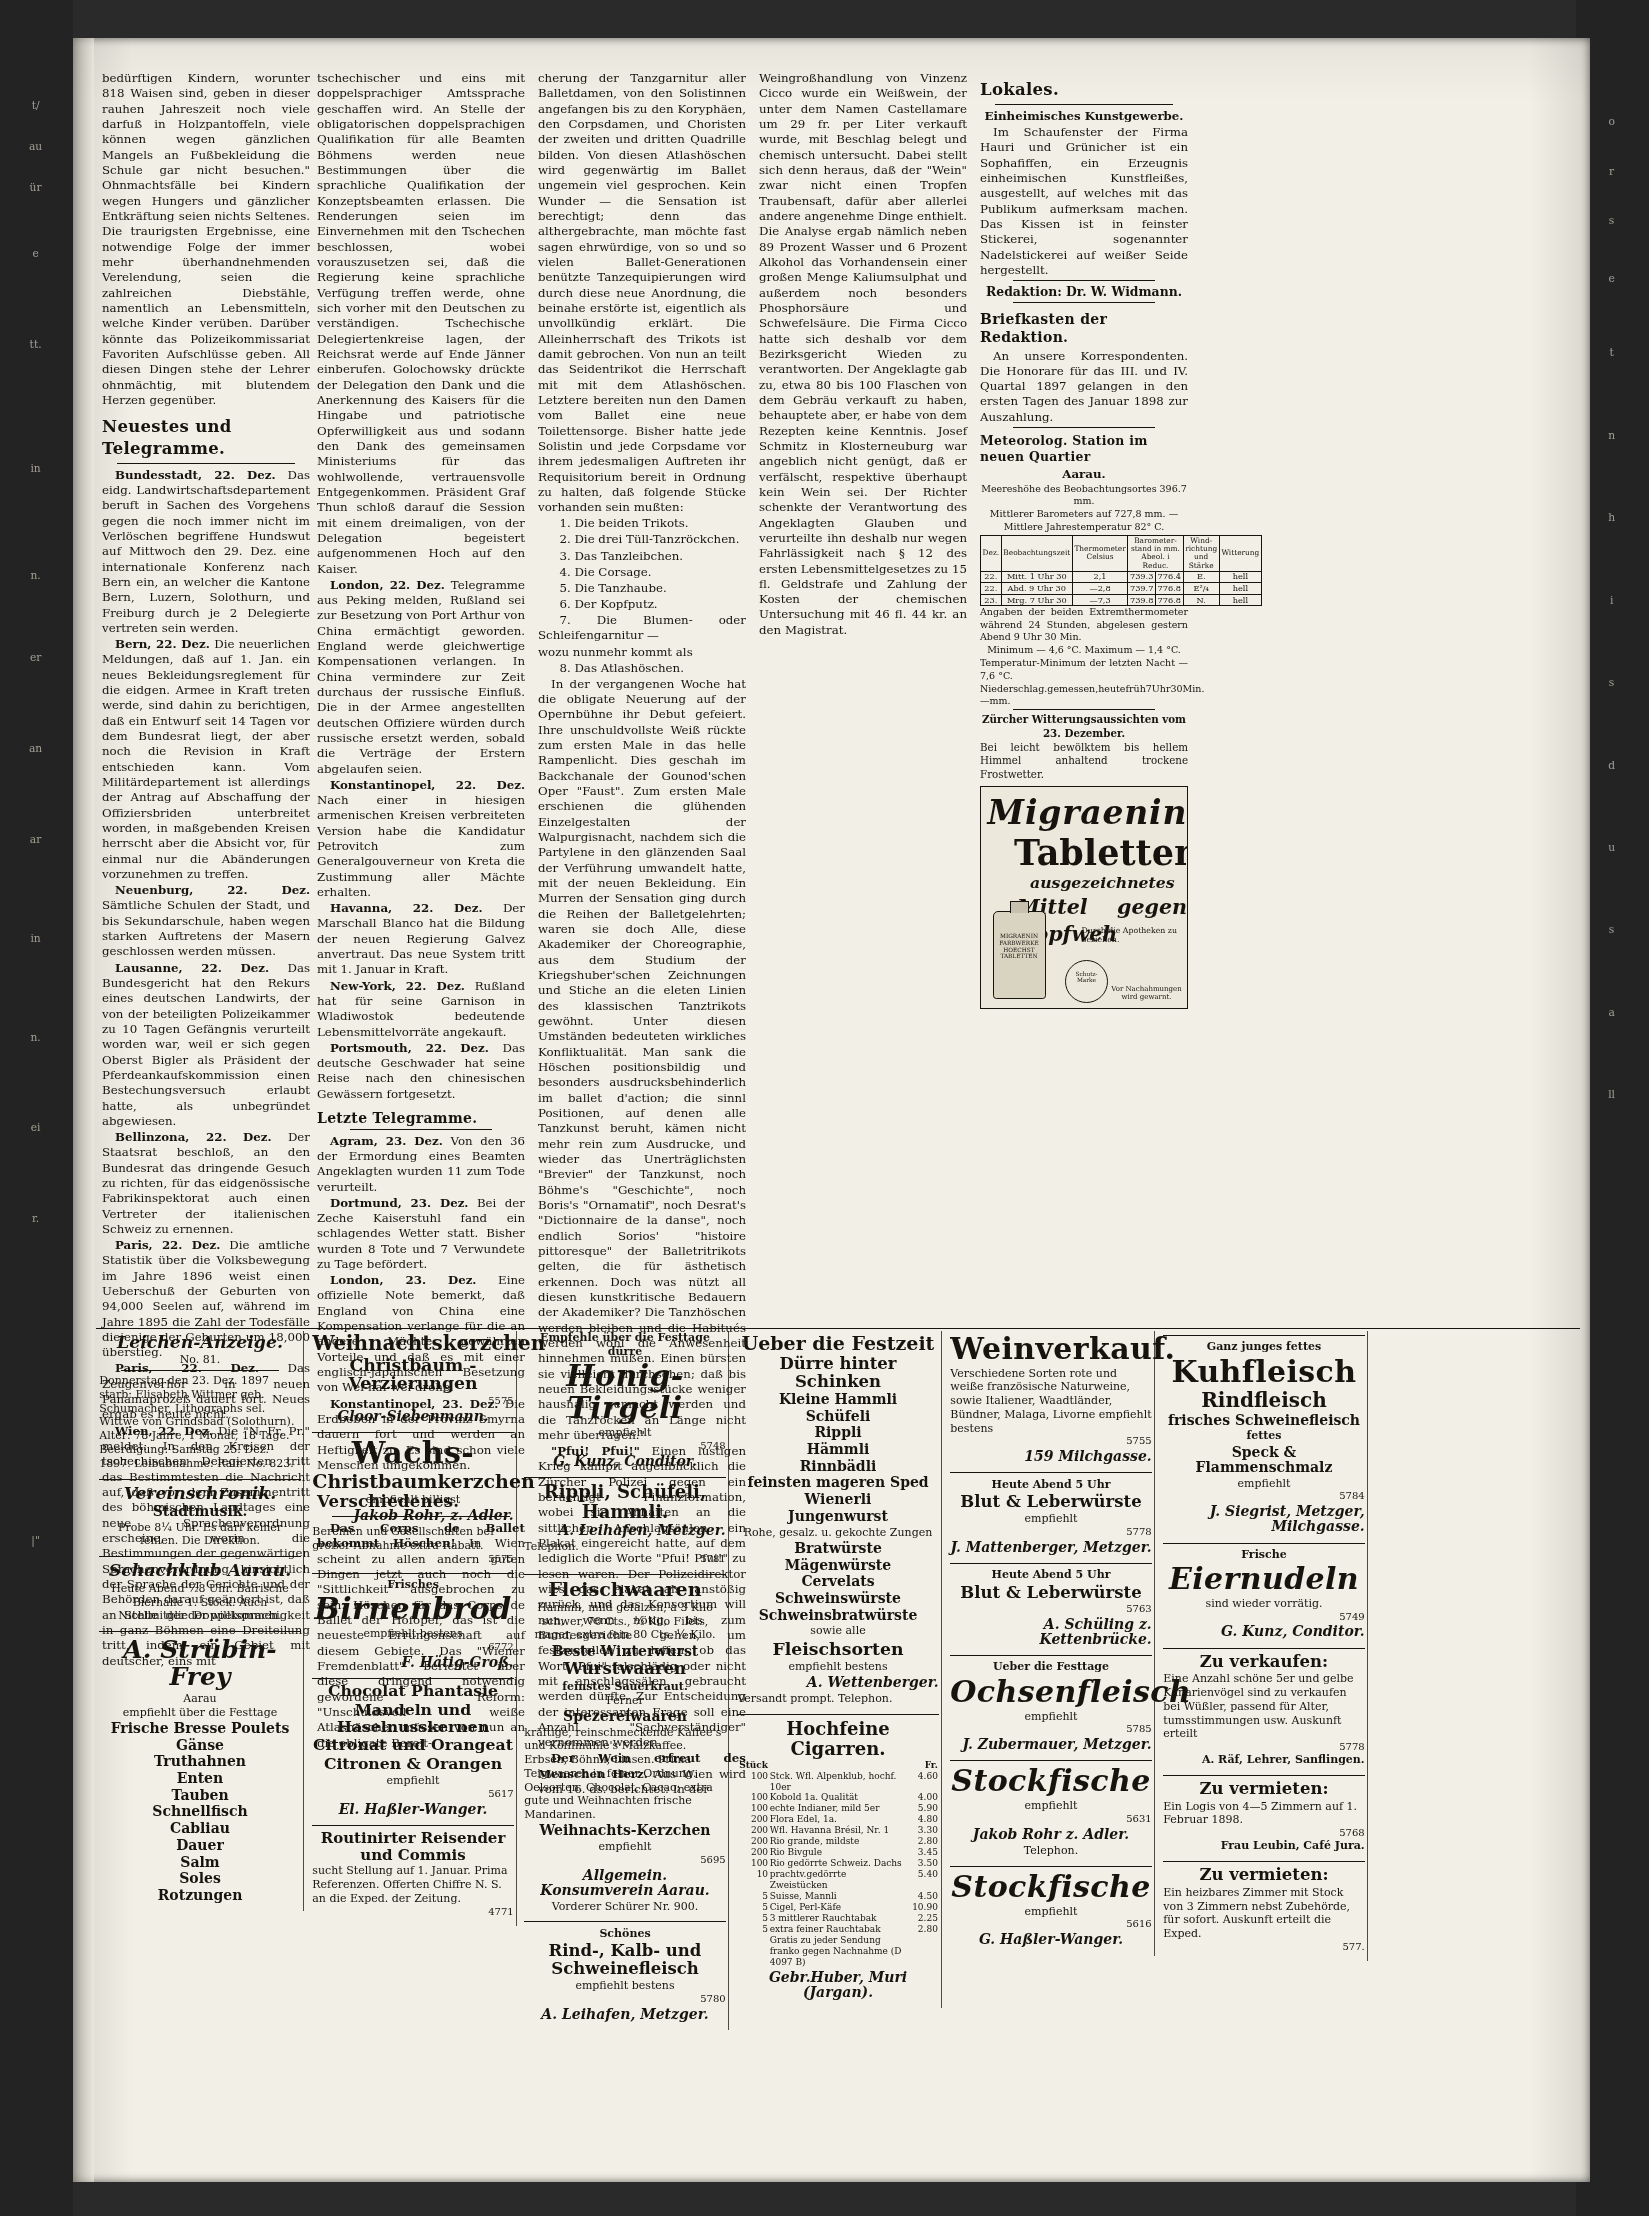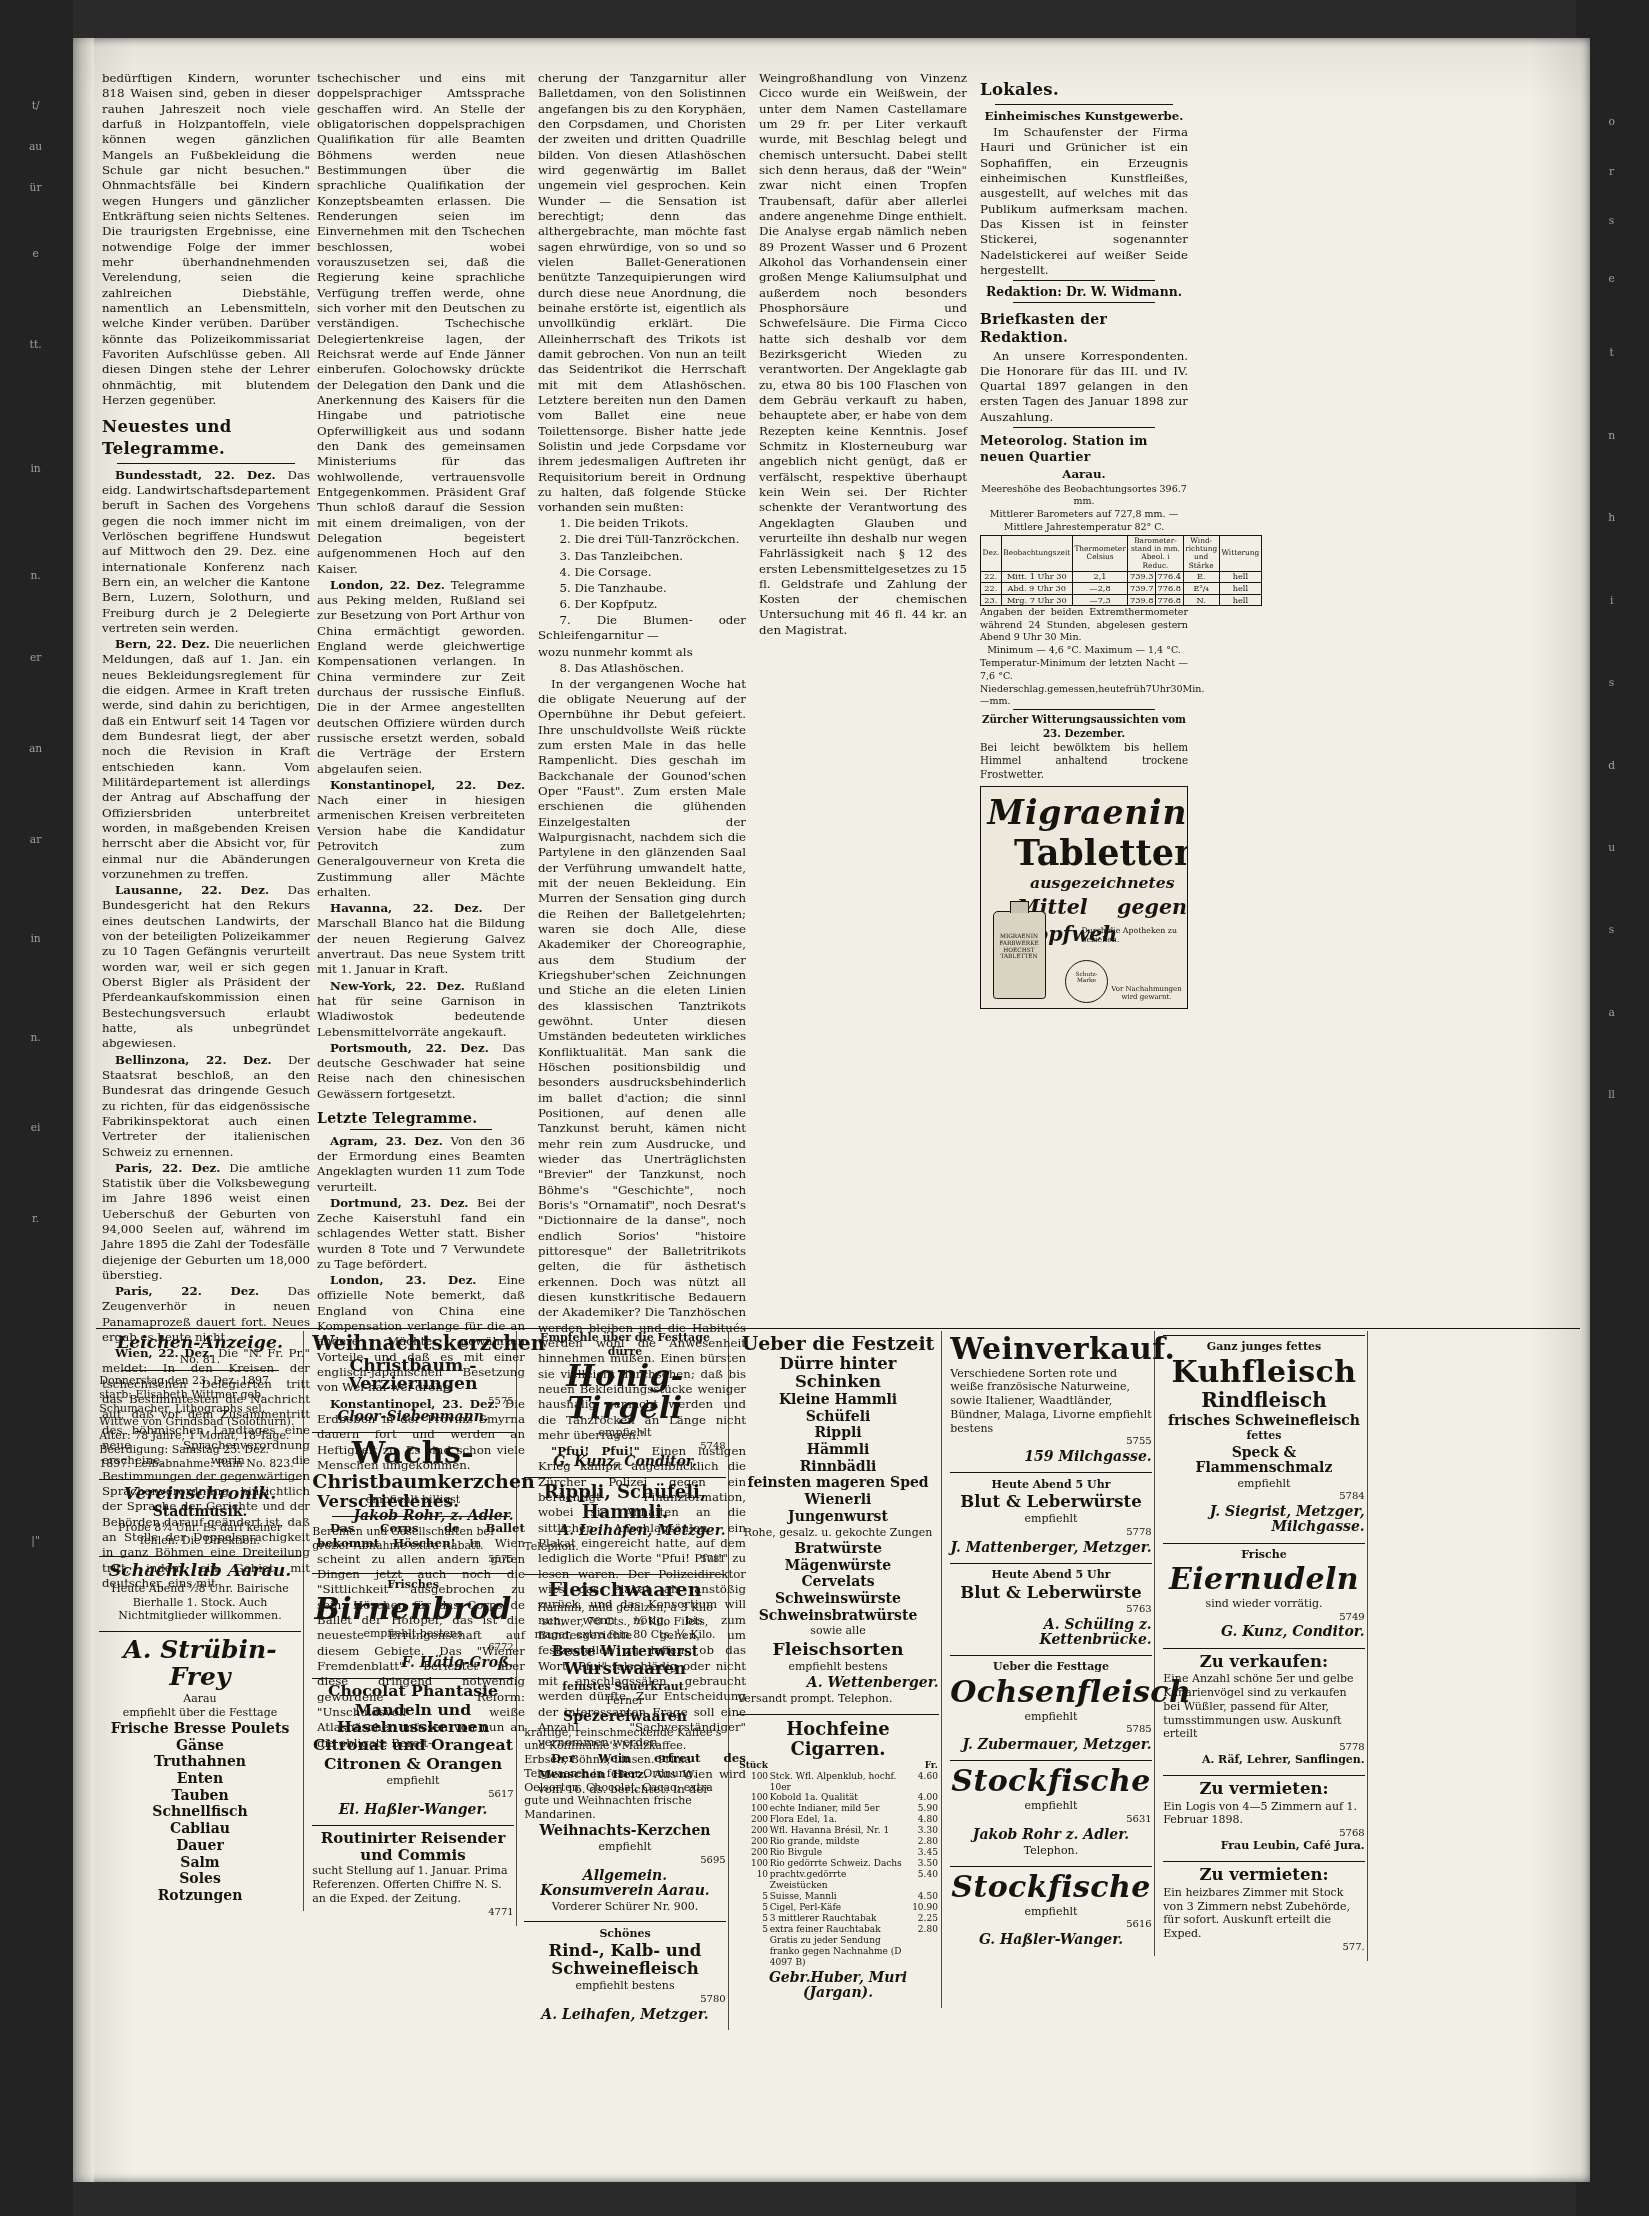--- a/index.html
+++ b/index.html
@@ -318,20 +318,21 @@
   <div class="content">
 
     <div class="cols">
 
       <div class="col c1">
         <p class="noind">bedürftigen Kindern, worunter 818 Waisen sind, geben in dieser rauhen Jahreszeit noch viele darfuß in Holzpantoffeln, viele können wegen gänzlichen Mangels an Fußbekleidung die Schule gar nicht besuchen." Ohnmachtsfälle bei Kindern wegen Hungers und gänzlicher Entkräftung seien nichts Seltenes. Die traurigsten Ergebnisse, eine notwendige Folge der immer mehr überhandnehmenden Verelendung, seien die zahlreichen Diebstähle, namentlich an Lebensmitteln, welche Kinder verüben. Darüber könnte das Polizeikommissariat Favoriten Aufschlüsse geben. All diesen Dingen stehe der Lehrer ohnmächtig, mit blutendem Herzen gegenüber.</p>
         <div class="hd">Neuestes und Telegramme.</div>
         <hr class="rule">
         <p><span class="lead">Bundesstadt, 22. Dez.</span> <span>Das eidg. Landwirtschaftsdepartement beruft in Sachen des Vorgehens gegen die noch immer nicht im Verlöschen begriffene Hundswut auf Mittwoch den 29. Dez. eine internationale Konferenz nach Bern ein, an welcher die Kantone Bern, Luzern, Solothurn, und Freiburg durch je 2 Delegierte vertreten sein werden.</span></p>
         <p><span class="lead">Bern, 22. Dez.</span> <span>Die neuerlichen Meldungen, daß auf 1. Jan. ein neues Bekleidungsreglement für die eidgen. Armee in Kraft treten werde, sind dahin zu berichtigen, daß ein Entwurf seit 14 Tagen vor dem Bundesrat liegt, der aber noch die Revision in Kraft entschieden kann. Vom Militärdepartement ist allerdings der Antrag auf Abschaffung der Offiziersbriden unterbreitet worden, in maßgebenden Kreisen herrscht aber die Absicht vor, für einmal nur die Abänderungen vorzunehmen zu treffen.</span></p>
+        <p><span class="lead">Neuenburg, 22. Dez.</span> <span>Sämtliche Schulen der Stadt, und bis Sekundarschule, haben wegen starken Auftretens der Masern geschlossen werden müssen.</span></p>
         <p><span class="lead">Lausanne, 22. Dez.</span> <span>Das Bundesgericht hat den Rekurs eines deutschen Landwirts, der von der beteiligten Polizeikammer zu 10 Tagen Gefängnis verurteilt worden war, weil er sich gegen Oberst Bigler als Präsident der Pferdeankaufskommission einen Bestechungsversuch erlaubt hatte, als unbegründet abgewiesen.</span></p>
         <p><span class="lead">Bellinzona, 22. Dez.</span> <span>Der Staatsrat beschloß, an den Bundesrat das dringende Gesuch zu richten, für das eidgenössische Fabrikinspektorat auch einen Vertreter der italienischen Schweiz zu ernennen.</span></p>
         <p><span class="lead">Paris, 22. Dez.</span> <span>Die amtliche Statistik über die Volksbewegung im Jahre 1896 weist einen Ueberschuß der Geburten von 94,000 Seelen auf, während im Jahre 1895 die Zahl der Todesfälle diejenige der Geburten um 18,000 überstieg.</span></p>
         <p><span class="lead">Paris, 22. Dez.</span> <span>Das Zeugenverhör in neuen Panamaprozeß dauert fort. Neues ergab es heute nicht.</span></p>
         <p><span class="lead">Wien, 22. Dez.</span> <span>Die "N. Fr. Pr." meldet: In den Kreisen der tschechischen Delegierten tritt das Bestimmtesten die Nachricht auf, daß vor dem Zusammentritt des böhmischen Landtages eine neue Sprachenverordnung erscheine, worin die Bestimmungen der gegenwärtigen Sprachenverordnung hinsichtlich der Sprache der Gerichte und der Behörden darauf geändert ist, daß an Stelle der Doppelsprachigkeit in ganz Böhmen eine Dreiteilung tritt, indem ein Gebiet mit deutscher, eins mit</span></p>
       </div>
 
       <div class="col c2">
         <p class="noind">tschechischer und eins mit doppelsprachiger Amtssprache geschaffen wird. An Stelle der obligatorischen doppelsprachigen Qualifikation für alle Beamten Böhmens werden neue Bestimmungen über die sprachliche Qualifikation der Konzeptsbeamten erlassen. Die Renderungen seien im Einvernehmen mit den Tschechen beschlossen, wobei vorauszusetzen sei, daß die Regierung keine sprachliche Verfügung treffen werde, ohne sich vorher mit den Deutschen zu verständigen. Tschechische Delegiertenkreise lagen, der Reichsrat werde auf Ende Jänner einberufen. Golochowsky drückte der Delegation den Dank und die Anerkennung des Kaisers für die Hingabe und patriotische Opferwilligkeit aus und sodann den Dank des gemeinsamen Ministeriums für das wohlwollende, vertrauensvolle Entgegenkommen. Präsident Graf Thun schloß darauf die Session mit einem dreimaligen, von der Delegation begeistert aufgenommenen Hoch auf den Kaiser.</p>
         <p><span class="lead">London, 22. Dez.</span> <span>Telegramme aus Peking melden, Rußland sei zur Besetzung von Port Arthur von China ermächtigt geworden. England werde gleichwertige Kompensationen verlangen. In China vermindere zur Zeit durchaus der russische Einfluß. Die in der Armee angestellten deutschen Offiziere würden durch russische ersetzt werden, sobald die Verträge der Erstern abgelaufen seien.</span></p>

